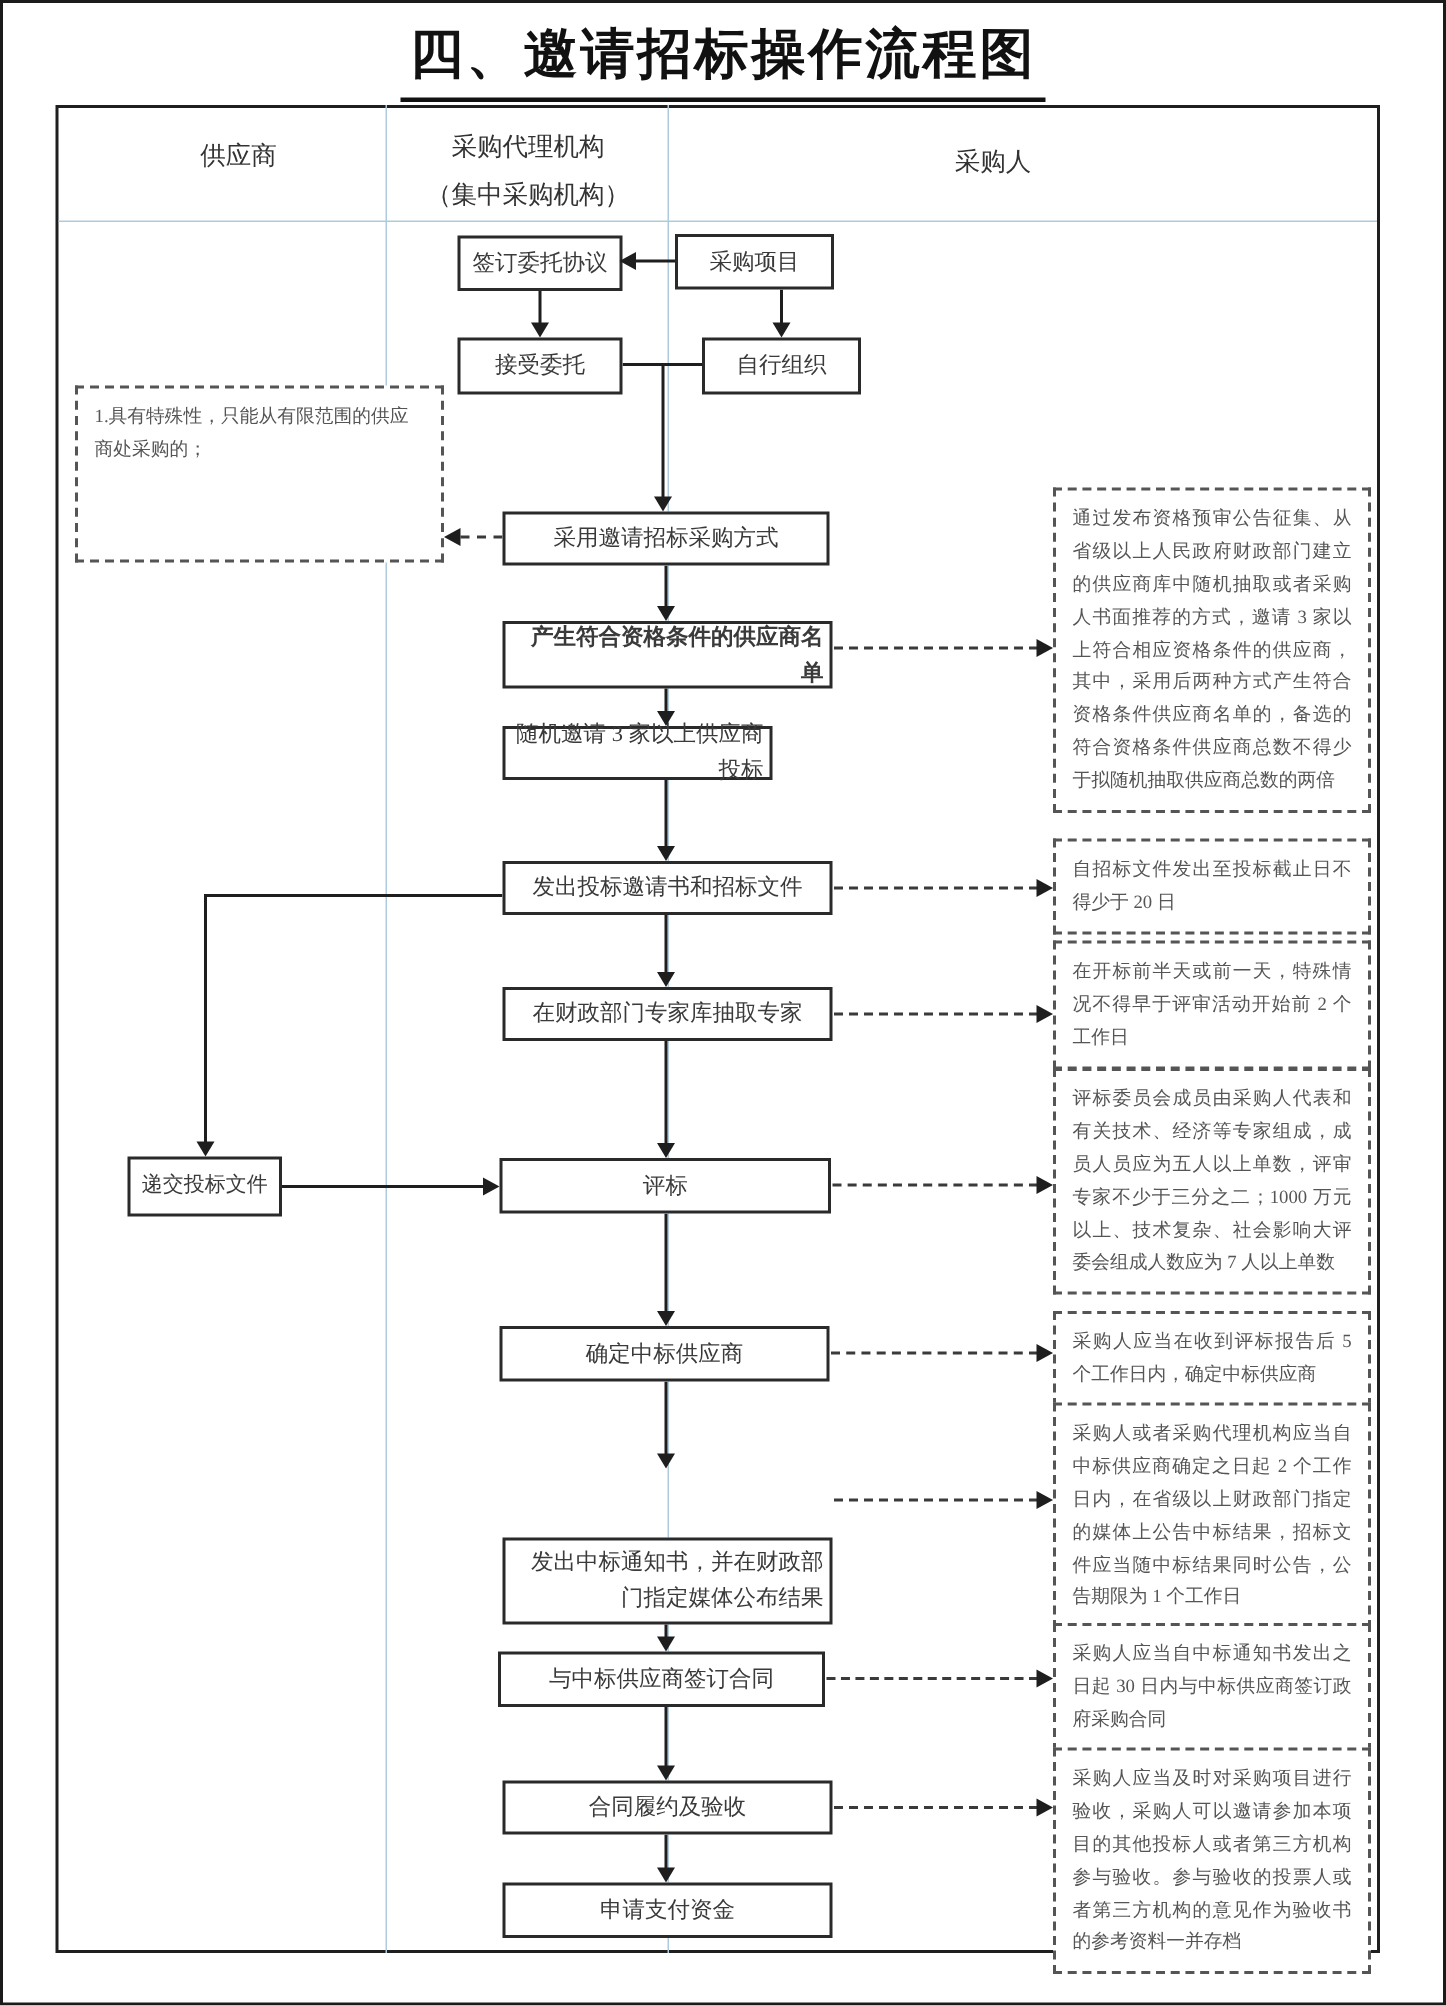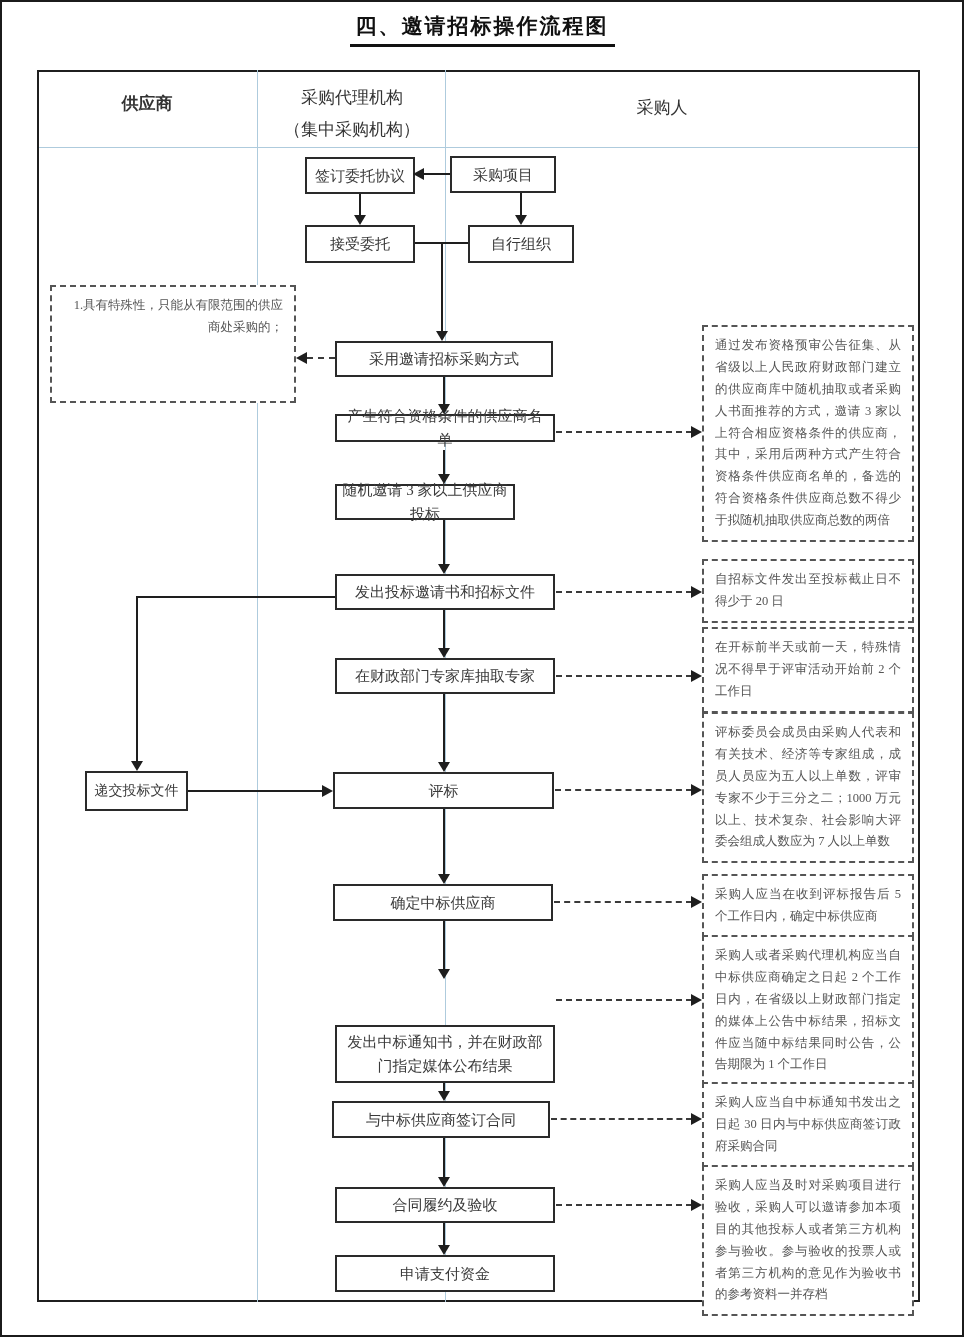--- a/index.html
+++ b/index.html
@@ -4,31 +4,31 @@
 <style>
   html,body{margin:0;padding:0;background:#fff;}
   #page{
     position:relative;width:964px;height:1337px;background:#fff;
     box-sizing:border-box;border:2px solid #1b1b1b;
     font-family:"Liberation Serif","DejaVu Serif",serif;color:#333;
     overflow:hidden;
   }
   .title{position:absolute;top:10px;left:0;width:100%;text-align:center;}
   .title span{
-    display:inline-block;font-size:21px;font-weight:bold;color:#111;
+    display:inline-block;font-size:36px;font-weight:bold;color:#111;
     letter-spacing:2px;border-bottom:3px solid #111;padding:0 6px 4px 6px;
   }
   .frame{position:absolute;left:35px;top:68px;width:883px;height:1232px;
     border:2px solid #1f1f1f;box-sizing:border-box;}
   .lane-sep{position:absolute;width:1px;background:#aecbdd;}
   .hdr-sep{position:absolute;height:1px;background:#aecbdd;}
   .lane-label{position:absolute;text-align:center;font-size:17px;color:#333;}
   .box{
     position:absolute;box-sizing:border-box;border:2px solid #2a2a2a;background:#fff;
-    display:flex;align-items:center;justify-content:center;text-align:center;
+    display:flex;align-items:center;justify-content:center;text-align:right;
     font-size:15px;color:#3a3a3a;line-height:1.6;padding:2px 4px;z-index:3;
   }
   .note{
     position:absolute;box-sizing:border-box;border:2px dashed #555;background:#fff;
     font-size:12.5px;color:#555;line-height:1.75;padding:8px 11px;z-index:2;
     text-align:justify;
   }
   .vl{position:absolute;width:2px;background:#1e1e1e;z-index:1;}
   .hl{position:absolute;height:2px;background:#1e1e1e;z-index:1;}
   .dl{position:absolute;height:0;border-top:2px dashed #3a3a3a;z-index:1;}
@@ -47,47 +47,47 @@
   <div class="title">
     <span>四、邀请招标操作流程图</span>
   </div>
 
   <div class="frame"></div>
 
   <div class="lane-sep" style="left:255px;top:68px;height:1232px;"></div>
   <div class="lane-sep" style="left:443px;top:68px;height:1232px;"></div>
   <div class="hdr-sep" style="left:37px;top:145px;width:879px;"></div>
 
-  <div class="lane-label" style="left:60px;top:90px;width:170px;font-weight:bold;">供应商</div>
+  <div class="lane-label" style="left:72px;top:90px;width:170px;">供应商</div>
   <div class="lane-label" style="left:262px;top:80px;width:176px;line-height:1.9;">
     <span>采购代理机构</span><br>
     <span>（集中采购机构）</span>
   </div>
   <div class="lane-label" style="left:480px;top:94px;width:360px;">采购人</div>
 
   <div class="box" style="left:303px;top:155px;width:110px;height:37px;">签订委托协议</div>
   <div class="box" style="left:448px;top:154px;width:106px;height:37px;">采购项目</div>
   <div class="box" style="left:303px;top:223px;width:110px;height:38px;">接受委托</div>
   <div class="box" style="left:466px;top:223px;width:106px;height:38px;">自行组织</div>
 
   <div class="box" style="left:333px;top:339px;width:218px;height:36px;">采用邀请招标采购方式</div>
-  <div class="box" style="left:333px;top:412px;width:220px;height:28px;">产生符合资格条件的供应商名单</div>
+  <div class="box" style="left:333px;top:412px;width:220px;height:45px;font-weight:bold;">产生符合资格条件的供应商名单</div>
   <div class="box" style="left:333px;top:482px;width:180px;height:36px;">随机邀请 3 家以上供应商投标</div>
   <div class="box" style="left:333px;top:656px;width:220px;height:36px;">在财政部门专家库抽取专家</div>
   <div class="box" style="left:333px;top:572px;width:220px;height:36px;">发出投标邀请书和招标文件</div>
   <div class="box" style="left:331px;top:770px;width:221px;height:37px;">评标</div>
   <div class="box" style="left:331px;top:882px;width:220px;height:37px;">确定中标供应商</div>
   <div class="box" style="left:333px;top:977px;width:220px;height:58px;margin-top:46px;">发出中标通知书，并在财政部门指定媒体公布结果</div>
   <div class="box" style="left:333px;top:1185px;width:220px;height:36px;">合同履约及验收</div>
   <div class="box" style="left:330px;top:1099px;width:218px;height:37px;">与中标供应商签订合同</div>
   <div class="box" style="left:333px;top:1253px;width:220px;height:37px;">申请支付资金</div>
 
   <div class="box" style="left:83px;top:769px;width:103px;height:40px;font-size:14px;">递交投标文件</div>
 
-  <div class="note" style="left:48px;top:283px;width:246px;height:118px;text-align:right;font-family:Liberation Serif, serif;">
+  <div class="note" style="left:48px;top:255px;width:246px;height:118px;text-align:left;font-family:Liberation Serif, serif;">
     <div>1.具有特殊性，只能从有限范围的供应商处采购的；</div>
   </div>
 
   <div class="note" style="left:700px;top:323px;width:212px;min-height:205px;">通过发布资格预审公告征集、从省级以上人民政府财政部门建立的供应商库中随机抽取或者采购人书面推荐的方式，邀请 3 家以上符合相应资格条件的供应商，其中，采用后两种方式产生符合资格条件供应商名单的，备选的符合资格条件供应商总数不得少于拟随机抽取供应商总数的两倍</div>
   <div class="note" style="left:700px;top:557px;width:212px;min-height:50px;">自招标文件发出至投标截止日不得少于 20 日</div>
   <div class="note" style="left:700px;top:625px;width:212px;min-height:74px;">在开标前半天或前一天，特殊情况不得早于评审活动开始前 2 个工作日</div>
   <div class="note" style="left:700px;top:710px;width:212px;min-height:148px;">评标委员会成员由采购人代表和有关技术、经济等专家组成，成员人员应为五人以上单数，评审专家不少于三分之二；1000 万元以上、技术复杂、社会影响大评委会组成人数应为 7 人以上单数</div>
   <div class="note" style="left:700px;top:872px;width:212px;min-height:52px;">采购人应当在收到评标报告后 5 个工作日内，确定中标供应商</div>
   <div class="note" style="left:700px;top:933px;width:212px;min-height:138px;">采购人或者采购代理机构应当自中标供应商确定之日起 2 个工作日内，在省级以上财政部门指定的媒体上公告中标结果，招标文件应当随中标结果同时公告，公告期限为 1 个工作日</div>
   <div class="note" style="left:700px;top:1080px;width:212px;min-height:74px;">采购人应当自中标通知书发出之日起 30 日内与中标供应商签订政府采购合同</div>

